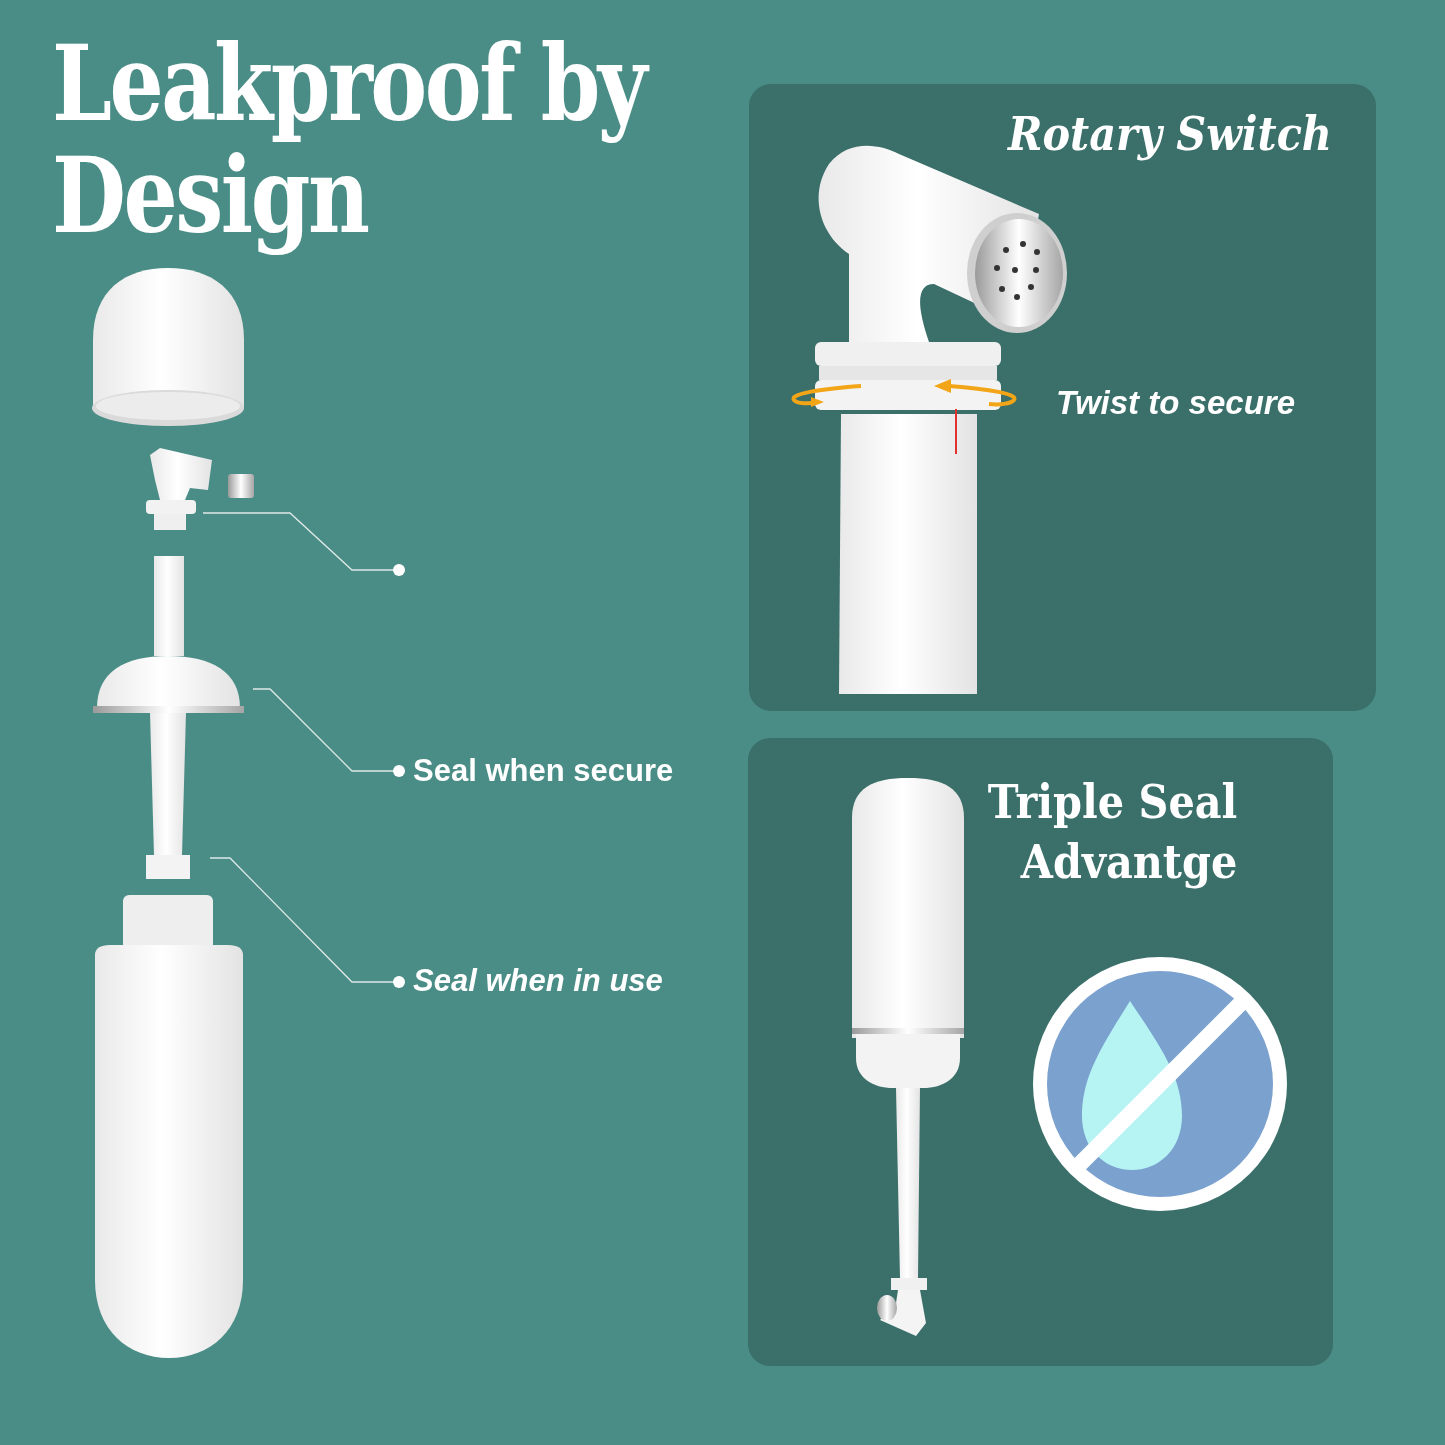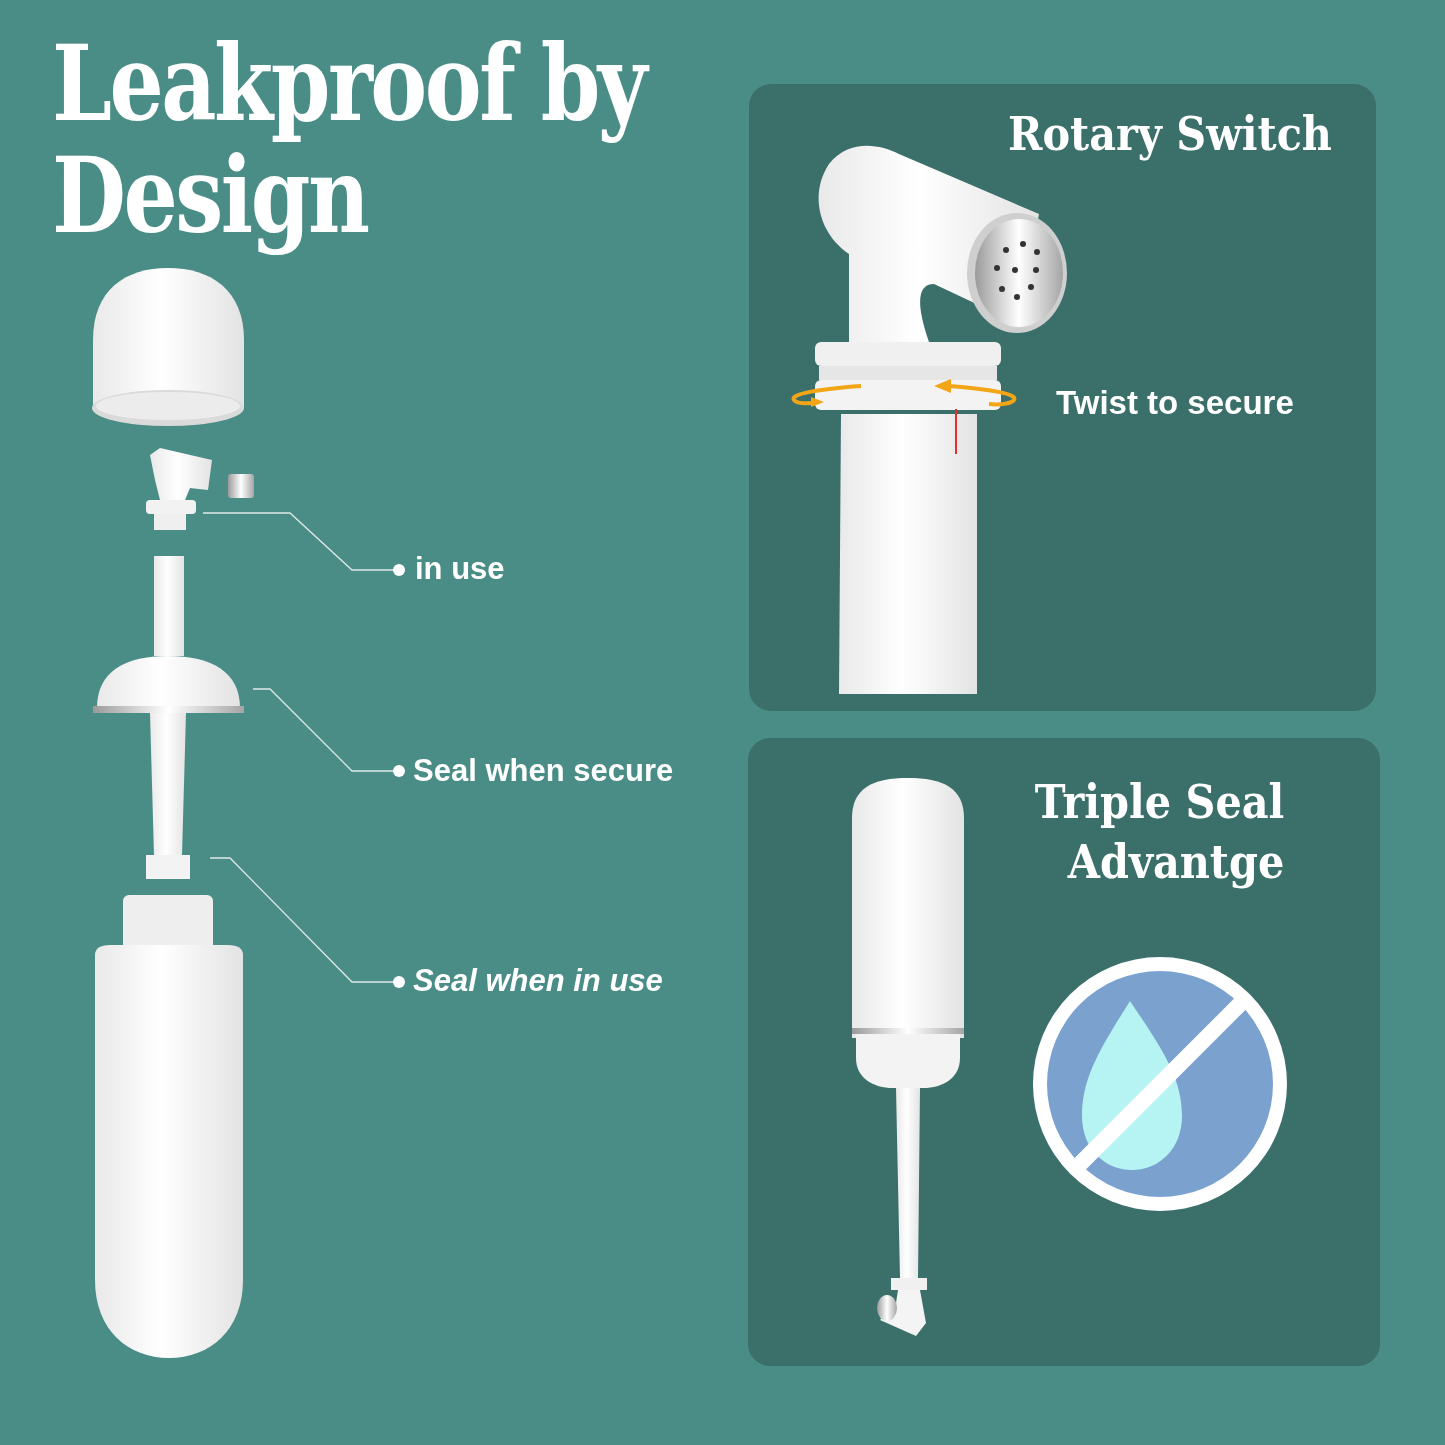--- a/index.html
+++ b/index.html
@@ -64,28 +64,27 @@
 
   <g stroke="#dfe9e8" stroke-width="1.3" fill="none">
     <polyline points="203,513 290,513 352,570 398,570"></polyline>
     <polyline points="253,689 270,689 352,771 398,771"></polyline>
     <polyline points="210,858 230,858 352,982 398,982"></polyline>
   </g>
 </svg>
 
 <div class="dot" style="left:393px;top:564px;"></div>
 <div class="label" style="left:415px;top:548px;">
-  <div>in use</div>
 </div>
 <div class="dot" style="left:393px;top:765px;"></div>
 <div class="label" style="left:413px;top:750px;">Seal when secure</div>
 <div class="dot" style="left:393px;top:976px;"></div>
 <div class="label" style="left:413px;top:960px;font-style:italic;">Seal when in use</div>
 
-<div class="panel" style="left:749px;top:84px;width:627px;height:627px;">
+<div class="panel" style="left:749px;top:84px;width:627px;height:627px;font-style:italic;">
   <div class="panel-title" style="right:44px;top:20px;">Rotary Switch</div>
   <svg width="627" height="627" style="left:0;top:0;">
 
     <path d="M92 330 L228 330 L228 610 L90 610 Z" fill="url(#wg)"></path>
 
     <rect x="66" y="258" width="186" height="24" rx="6" fill="#f0f0f0"></rect>
     <rect x="70" y="282" width="178" height="14" fill="#e6e6e6"></rect>
     <rect x="66" y="296" width="186" height="30" rx="6" fill="#f3f3f3"></rect>
 
     <path d="M100 258 L100 170 C70 150 60 110 80 80 C100 55 130 60 150 70 L290 130 L270 240 L185 200 Q160 200 180 258 Z" fill="url(#wg)"></path>
@@ -109,21 +108,21 @@
       <path d="M200 302 C240 305 270 310 265 316 C262 320 250 321 240 320"></path>
     </g>
     <polygon points="185,302 202,295 202,309" fill="#f2a516"></polygon>
     <polygon points="75,318 62,313 62,323" fill="#f2a516"></polygon>
 
     <line x1="207" y1="325" x2="207" y2="370" stroke="#e03030" stroke-width="2"></line>
   </svg>
   <div class="label" style="left:307px;top:298px;font-size:33px;">Twist to secure</div>
 </div>
 
-<div class="panel" style="left:748px;top:738px;width:632px;height:628px;">
+<div class="panel" style="left:748px;top:738px;width:585px;height:628px;">
   <div class="panel-title" style="right:96px;top:34px;">
     <div>Triple Seal</div>
     <div>Advantge</div>
   </div>
   <svg width="628" height="628" style="left:0;top:0;">
     <path d="M104 300 L104 80 C104 50 125 40 160 40 C195 40 216 50 216 80 L216 300 Z" fill="url(#wg)"></path>
     <rect x="104" y="290" width="112" height="6" fill="url(#mg)"></rect>
     <path d="M108 296 L212 296 L212 320 C212 340 195 350 175 350 L145 350 C125 350 108 340 108 320 Z" fill="#f3f3f3"></path>
     <path d="M148 350 L172 350 L170 540 L152 540 Z" fill="url(#wg)"></path>
     <rect x="143" y="540" width="36" height="12" fill="#f0f0f0"></rect>

